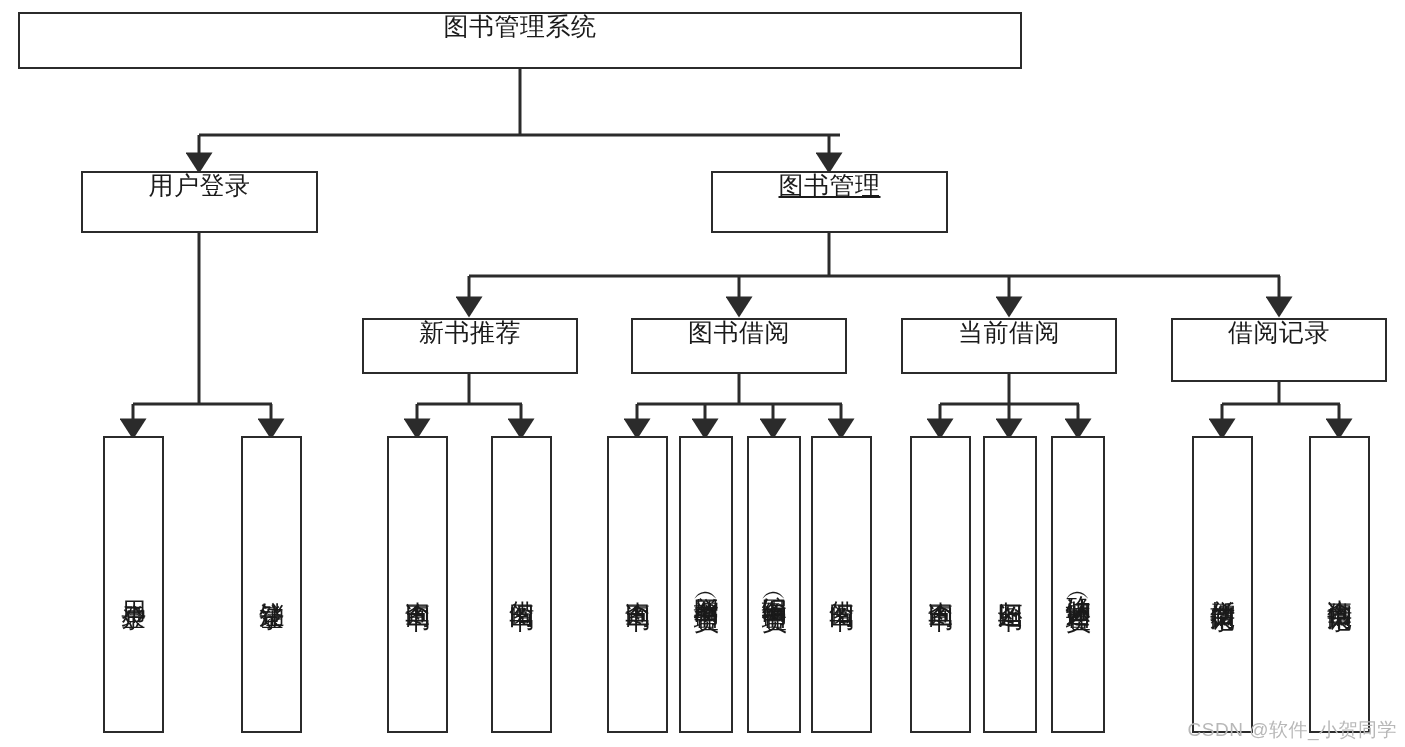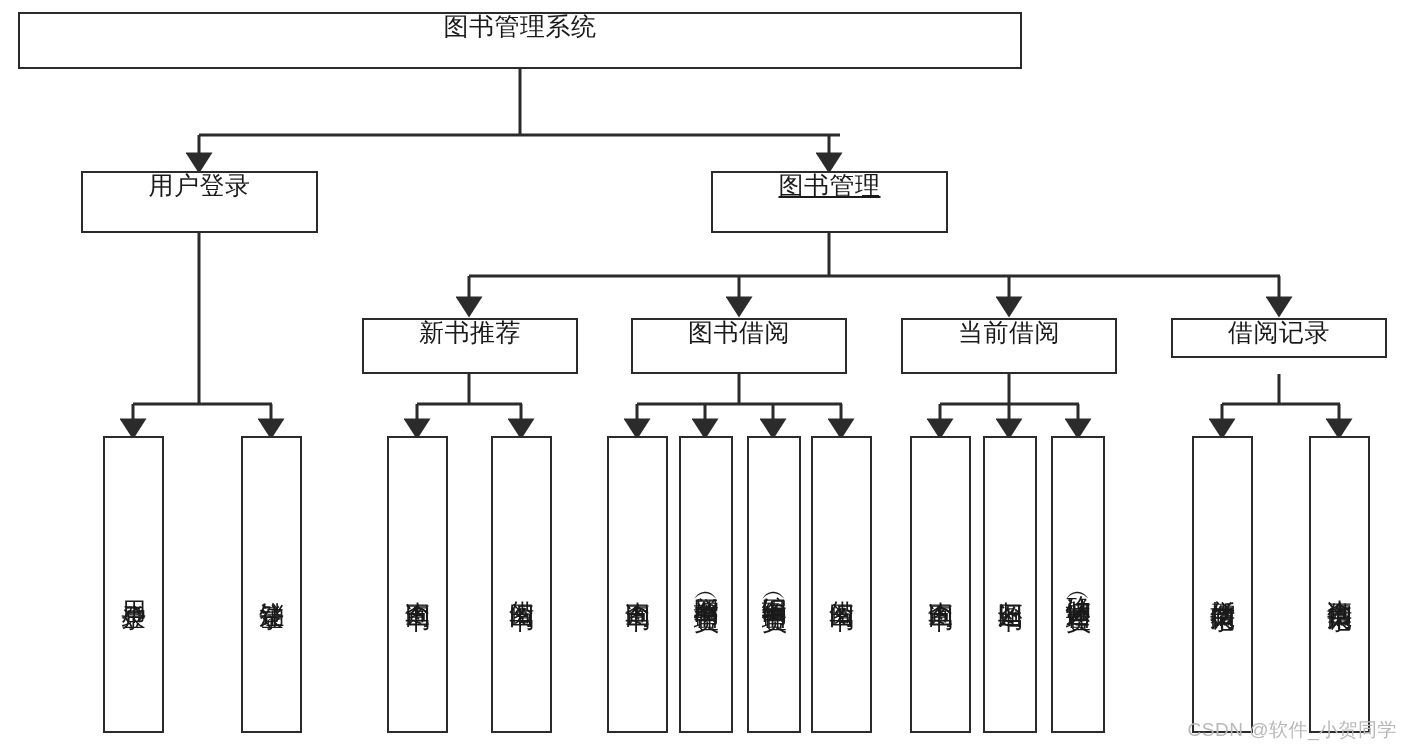--- a/index.html
+++ b/index.html
@@ -145,21 +145,21 @@
 
   <div class="node horiz" style="left:362px; top:318px; width:216px; height:56px;">
     <span class="label">新书推荐</span>
   </div>
   <div class="node horiz" style="left:631px; top:318px; width:216px; height:56px;">
     <span class="label">图书借阅</span>
   </div>
   <div class="node horiz" style="left:901px; top:318px; width:216px; height:56px;">
     <span class="label">当前借阅</span>
   </div>
-  <div class="node horiz" style="left:1171px; top:318px; width:216px; height:40px;">
+  <div class="node horiz" style="left:1171px; top:318px; width:216px; height:64px;">
     <span class="label">借阅记录</span>
   </div>
 
   <div class="node vert" style="left:103px; top:436px; width:61px; height:297px;">
     <span class="label">用户登录</span>
   </div>
   <div class="node vert" style="left:241px; top:436px; width:61px; height:297px;">
     <span class="label">注销登录</span>
   </div>
 

